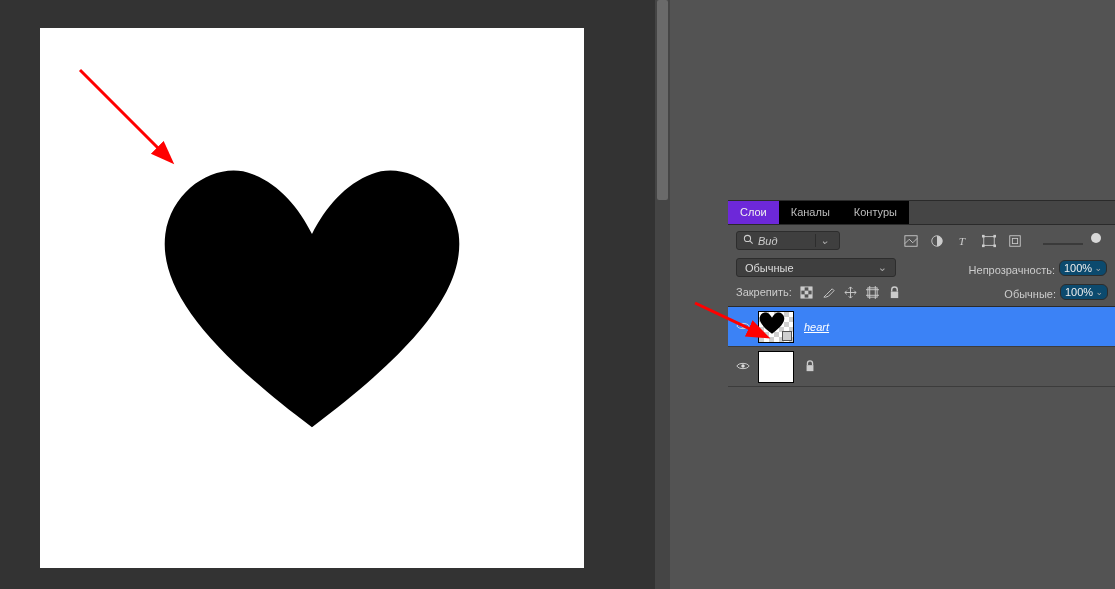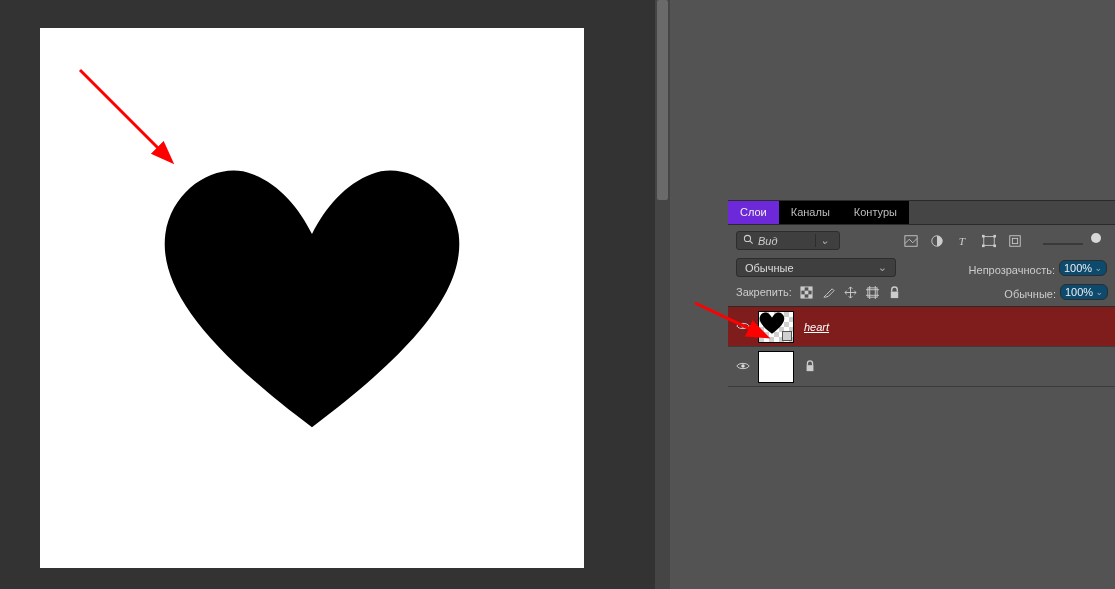--- a/index.html
+++ b/index.html
@@ -202,21 +202,21 @@
     display: flex;
     flex-direction: column;
   }
   .layer {
     display: flex;
     align-items: center;
     border-bottom: 1px solid #3c3c3c;
     padding-right: 8px;
     height: 40px;
   }
-  .layer.selected { background: #7f1d1d; color: #fff; text-decoration: underline; }
+  .layer.selected { background: #3b82f6; color: #fff; text-decoration: underline; }
   .layer .vis {
     width: 30px;
     text-align: center;
   }
   .eye svg { width: 14px; height: 10px; }
   .layer .thumb {
     width: 36px; height: 32px;
     background: #fff;
     border: 1px solid #000;
     display: flex;

